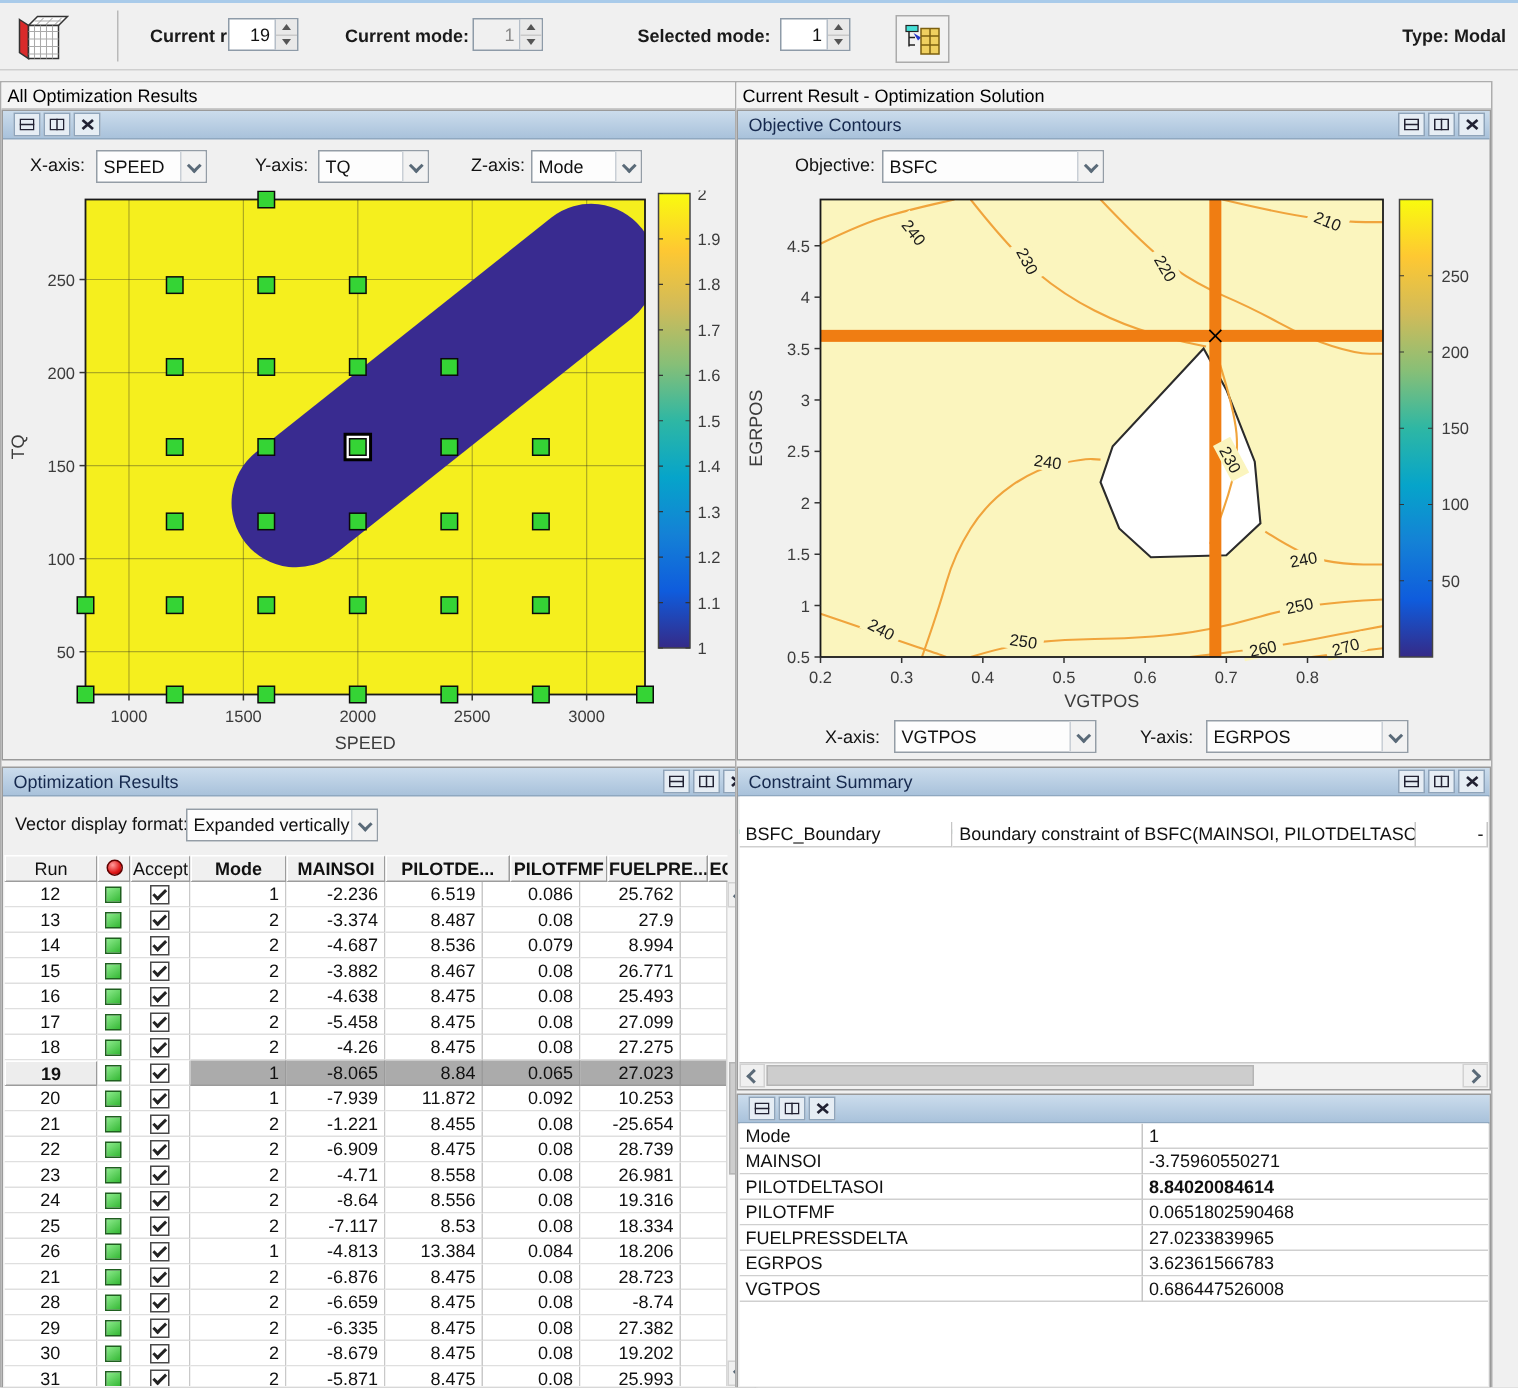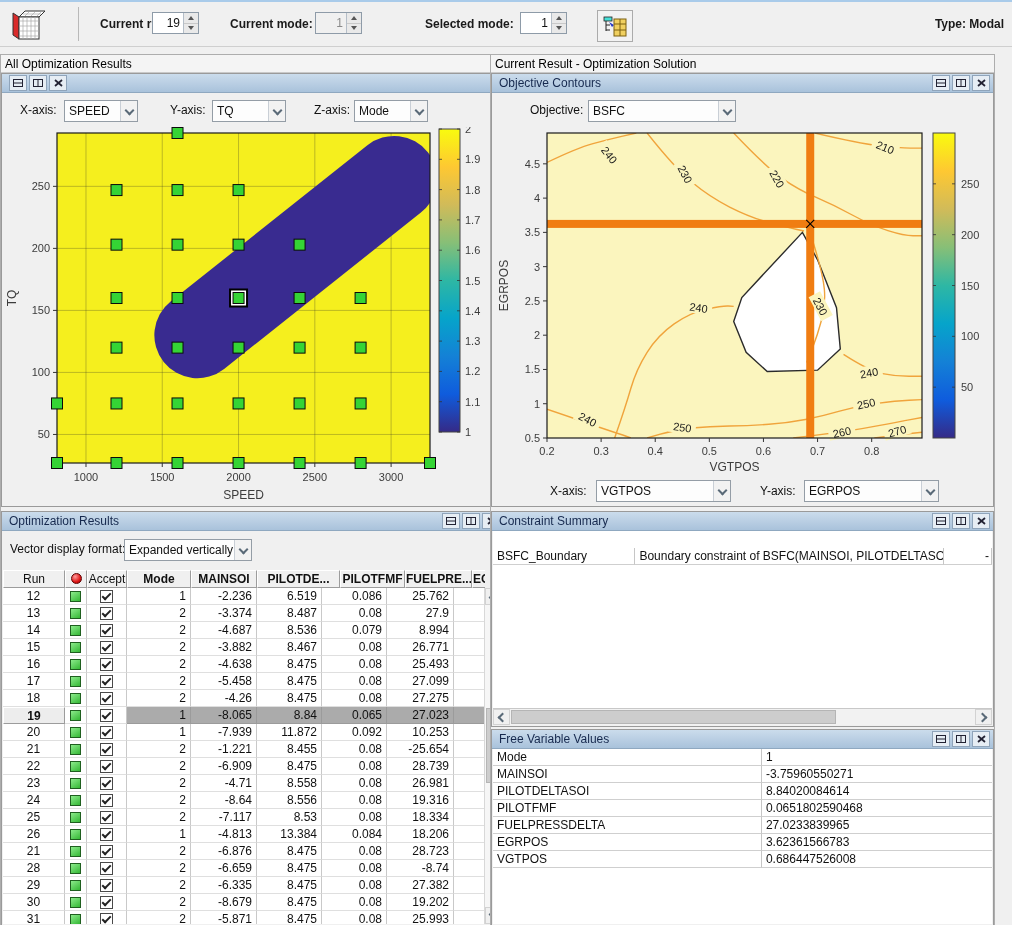--- a/index.html
+++ b/index.html
@@ -926,21 +926,20 @@
           </span>
         <span class="thumb" style="left:18px;width:325px;"></span>
         <span class="sbtn" style="right:0;">
             <span class="chv right"></span>
           </span>
       </div>
     </div>
 
     <div class="panel" style="top:674px;height:197px;">
       <div class="titlebar">
-        <span class="tt">Free Variable Values</span>
         <span class="wbtns">
           <span class="wbtn">
             <svg width="10" height="8">
                 <rect x="0.5" y="0.5" width="9" height="7" fill="none" stroke="#223" stroke-width="1"></rect>
                 <line x1="0" y1="4" x2="10" y2="4" stroke="#223" stroke-width="1"></line>
               </svg>
             </span>
           <span class="wbtn">
             <svg width="10" height="8">
                 <rect x="0.5" y="0.5" width="9" height="7" fill="none" stroke="#223" stroke-width="1"></rect>
@@ -959,21 +958,21 @@
           <div class="crow">
             <div class="ccell" style="width: 270px;">Mode</div>
             <div class="ccell" style="width: 231px; border-right: none;">1</div>
           </div>
           <div class="crow">
             <div class="ccell" style="width: 270px;">MAINSOI</div>
             <div class="ccell" style="width: 231px; border-right: none;">-3.75960550271</div>
           </div>
           <div class="crow">
             <div class="ccell" style="width: 270px;">PILOTDELTASOI</div>
-            <div class="ccell" style="width: 231px; border-right: none;">8.84020084614</div>
+            <div class="ccell" style="width: 231px; border-right: none; font-weight: bold;">8.84020084614</div>
           </div>
           <div class="crow">
             <div class="ccell" style="width: 270px;">PILOTFMF</div>
             <div class="ccell" style="width: 231px; border-right: none;">0.0651802590468</div>
           </div>
           <div class="crow">
             <div class="ccell" style="width: 270px;">FUELPRESSDELTA</div>
             <div class="ccell" style="width: 231px; border-right: none;">27.0233839965</div>
           </div>
           <div class="crow">

